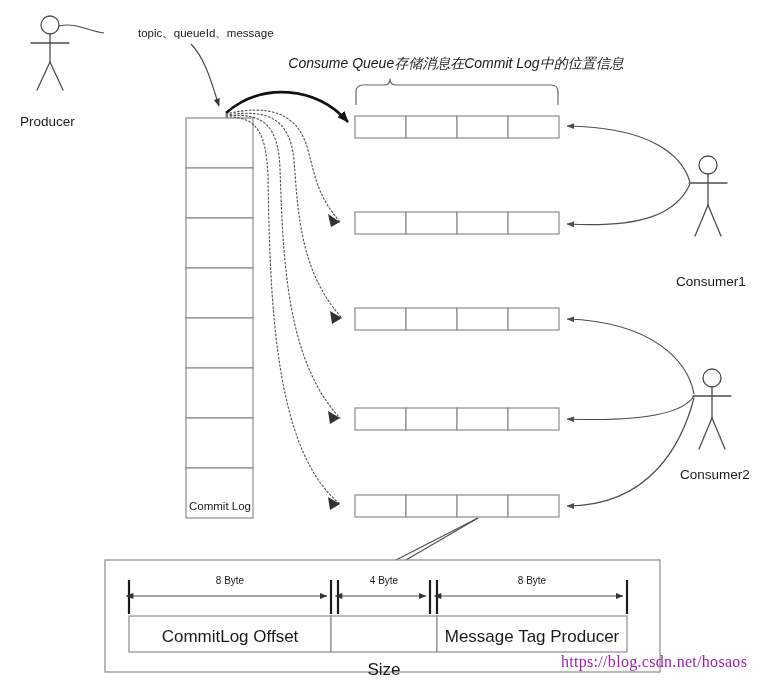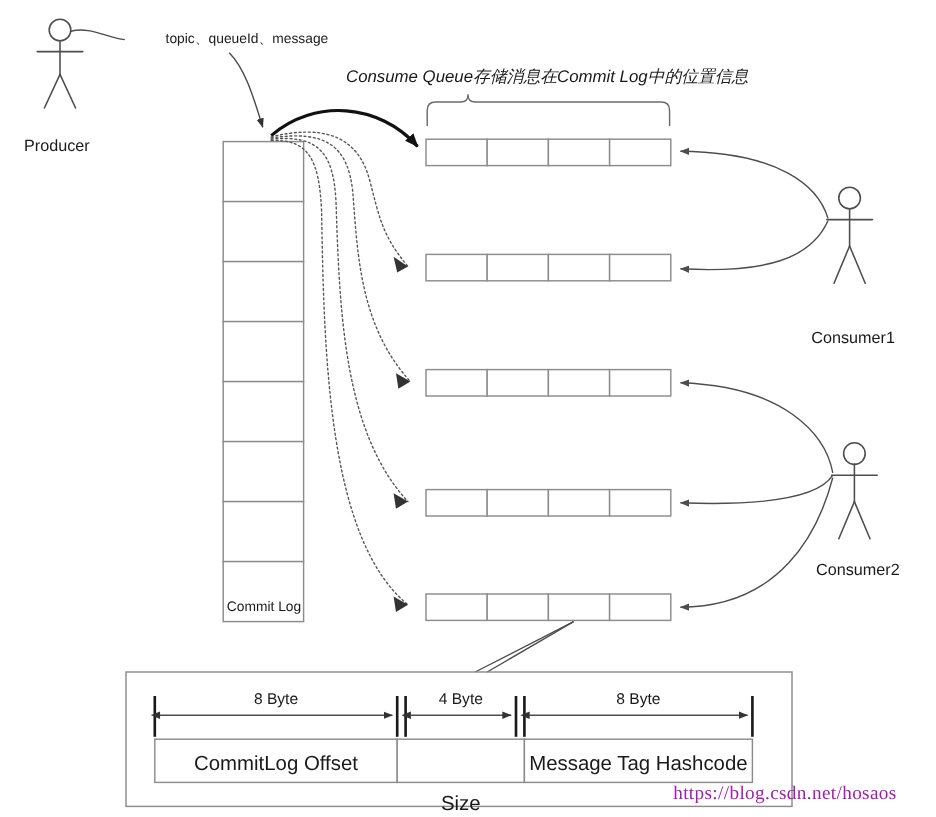--- a/index.html
+++ b/index.html
@@ -28,21 +28,21 @@
     position: absolute;
     font-family: "Liberation Sans", "DejaVu Sans", sans-serif;
     color: #1a1a1a;
     white-space: nowrap;
     font-size: 13px;
     line-height: 1;
   }
   .lbl-actor { font-size: 13.5px; }
   .lbl-note  { font-size: 14px; font-style: italic; }
   .lbl-cell  { font-size: 17px; }
-  .lbl-byte  { font-size: 13px; }
+  .lbl-byte  { font-size: 10px; }
   .lbl-small { font-size: 11.5px; }
   .watermark {
     position: absolute;
     font-size: 16px;
     color: #a21caf;
     letter-spacing: 0.3px;
     white-space: nowrap;
     font-family: Liberation Serif, serif;
   }
   .center {
@@ -219,17 +219,17 @@
   <div class="lbl lbl-actor" style="left:676px; top:255px;margin-top:20px;">Consumer1</div>
 
   <div class="lbl lbl-actor" style="left:680px; top:468px;">Consumer2</div>
 
   <div class="lbl lbl-byte center" style="left:230px; top:576px;">8 Byte</div>
   <div class="lbl lbl-byte center" style="left:384px; top:576px;">4 Byte</div>
   <div class="lbl lbl-byte center" style="left:532px; top:576px;">8 Byte</div>
 
   <div class="lbl lbl-cell center" style="left:230px; top:628px;">CommitLog Offset</div>
   <div class="lbl lbl-cell center" style="left:384px; top:661px;">Size</div>
-  <div class="lbl lbl-cell center" style="left:532px; top:628px;">Message Tag Hashcode</div>
+  <div class="lbl lbl-cell center" style="left:532px; top:628px;">Message Tag Producer</div>
 
   <div class="watermark" style="left:561px; top:653px;">https://blog.csdn.net/hosaos</div>
 
 </div>
 
 </body></html>

